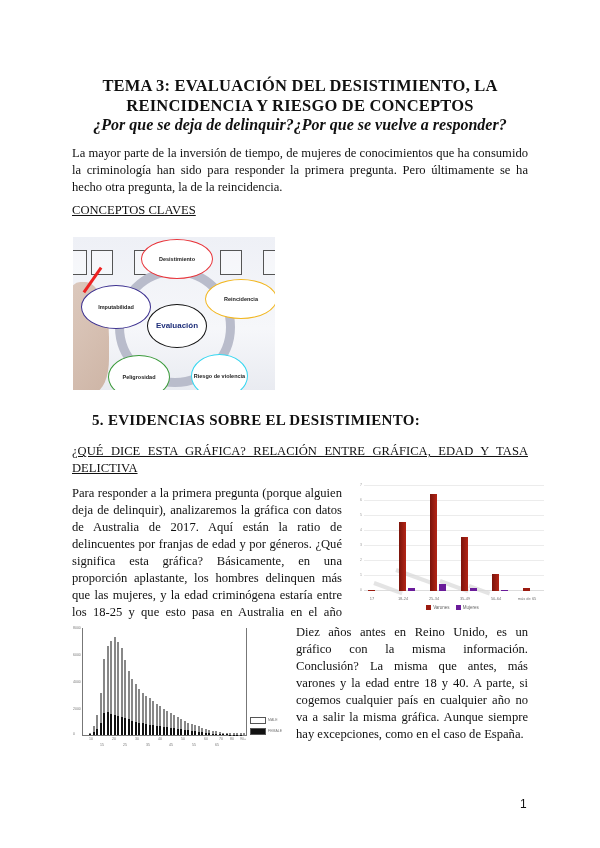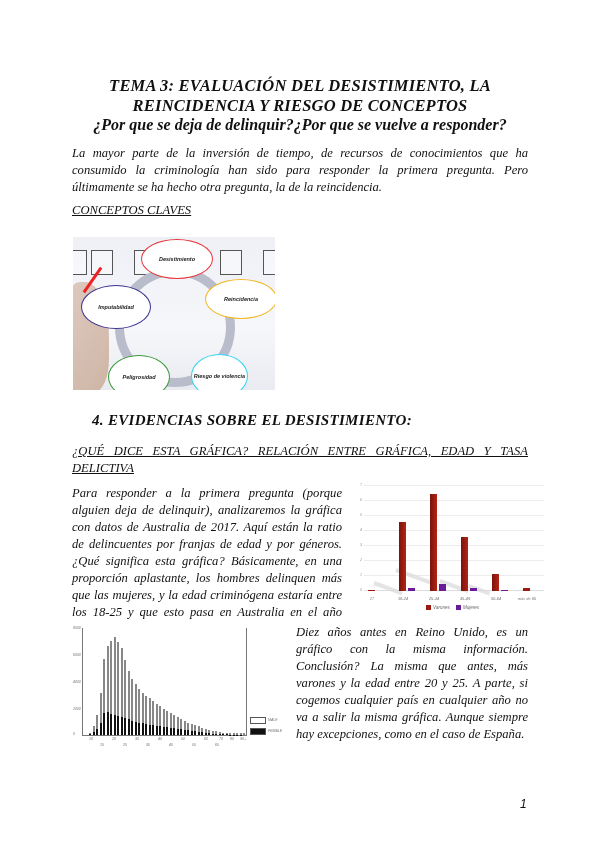--- a/index.html
+++ b/index.html
@@ -1,18 +1,18 @@
 <!DOCTYPE html>
 <html><head>
 <meta charset="utf-8">
 <style>
   html, body { margin: 0; padding: 0; background: #ffffff; }
   body { width: 600px; height: 848px; position: relative; overflow: hidden;
          font-family: "Liberation Serif", "DejaVu Serif", serif; color: #111; }
-  .abs { position: absolute; font-style: italic; }
+  .abs { position: absolute; }
   .title { left: 0; width: 600px; text-align: center; font-weight: bold; font-size: 16.5px; letter-spacing: 0.2px; }
   .subtitle { left: 0; width: 600px; text-align: center; font-style: italic; font-weight: bold; font-size: 16px; }
   .para { font-size: 12.6px; line-height: 17px; text-align: justify; }
   .ul { text-decoration: underline; font-size: 12.6px; }
   .h1 { font-weight: bold; font-size: 15px; letter-spacing: 0.3px; }
   .pagenum { font-family: "Liberation Sans", sans-serif; font-size: 12px; }
 
   
   .diagram { left: 73px; top: 237px; width: 202px; height: 153px; overflow: hidden;
              background: linear-gradient(180deg, #eef0f6 0%, #f6f7fa 60%, #e9ebf1 100%); }
@@ -45,21 +45,21 @@
   .legend-l { position: absolute; left: 178px; font-family: "Liberation Sans", sans-serif; font-size: 3.5px; color: #777; }
   .legend-l .box { display: inline-block; width: 14px; height: 5px; border: 1px solid #555; vertical-align: middle; margin-right: 2px; }
 </style>
 </head>
 <body>
 
 <div class="abs title" style="top:76px;">TEMA 3: EVALUACIÓN DEL DESISTIMIENTO, LA</div>
 <div class="abs title" style="top:96px;">REINCIDENCIA Y RIESGO DE CONCEPTOS</div>
 <div class="abs subtitle" style="top:116px;">¿Por que se deja de delinquir?¿Por que se vuelve a responder?</div>
 
-<div class="abs para" style="left:72px; top:145px; width:456px;">La mayor parte de la inversión de tiempo, de recursos de conocimientos que ha consumido la criminología han sido para responder la primera pregunta. Pero últimamente se ha hecho otra pregunta, la de la reincidencia.</div>
+<div class="abs para" style="left:72px; top:145px; width:456px;">La mayor parte de la inversión de tiempo, de mujeres de conocimientos que ha consumido la criminología han sido para responder la primera pregunta. Pero últimamente se ha hecho otra pregunta, la de la reincidencia.</div>
 
 <div class="abs ul" style="left:72px; top:203px;">CONCEPTOS CLAVES</div>
 
 <div class="abs diagram">
   <div class="sq" style="left:-8px;"></div>
   <div class="sq" style="left:18px;"></div>
   <div class="sq" style="left:61px;"></div>
   <div class="sq" style="left:104px;"></div>
   <div class="sq" style="left:147px;"></div>
   <div class="sq" style="left:190px;"></div>
@@ -74,23 +74,26 @@
     </div>
   <div class="node" style="left:118px; top:117px; width:55px; height:42px; border:1.5px solid #33d6f0;">
       <span>Riesgo de violencia</span>
     </div>
   <div class="node" style="left:35px; top:118px; width:60px; height:42px; border:1.5px solid #3a9a3a;">
       <span>Peligrosidad</span>
     </div>
   <div class="node" style="left:8px; top:48px; width:68px; height:42px; border:1.5px solid #3b2f8f;">
       <span>Imputabilidad</span>
     </div>
+  <div class="node center" style="left:74px; top:67px; width:58px; height:42px; border:1.5px solid #111;">
+      <span>Evaluación</span>
+    </div>
 </div>
 
-<div class="abs h1" style="left:92px; top:412px;">4.  EVIDENCIAS SOBRE EL DESISTIMIENTO:</div>
+<div class="abs h1" style="left:92px; top:412px;">5.  EVIDENCIAS SOBRE EL DESISTIMIENTO:</div>
 
 <div class="abs ul" style="left:72px; top:443px; width:456px; text-align:justify; text-align-last:left; line-height:17px;">¿QUÉ DICE ESTA GRÁFICA? RELACIÓN ENTRE GRÁFICA, EDAD Y TASA DELICTIVA</div>
 
 <div class="abs para" style="left:72px; top:485px; width:270px;">Para responder a la primera pregunta (porque alguien deja de delinquir), analizaremos la gráfica con datos de Australia de 2017. Aquí están la ratio de delincuentes por franjas de edad y por géneros. ¿Qué significa esta gráfica? Básicamente, en una proporción aplastante, los hombres delinquen más que las mujeres, y la edad criminógena estaría entre los 18-25 y que esto pasa en Australia en el año 2017.</div>
 
 <div class="abs chart-r">
   <div class="grid" style="top:4px;"></div>
   <div class="grid" style="top:19px;"></div>
   <div class="grid" style="top:34px;"></div>
   <div class="grid" style="top:49px;"></div>
@@ -247,15 +250,15 @@
   <span class="xl" style="left:51px; top:118px;">25</span>
   <span class="xl" style="left:74px; top:118px;">35</span>
   <span class="xl" style="left:97px; top:118px;">45</span>
   <span class="xl" style="left:120px; top:118px;">55</span>
   <span class="xl" style="left:143px; top:118px;">65</span>
 
   <div class="legend-l" style="top:92px;"><span class="box" style="background:#fff;"></span><span>MALE</span></div>
   <div class="legend-l" style="top:103px;"><span class="box" style="background:#111;"></span><span>FEMALE</span></div>
 </div>
 
-<div class="abs para" style="left:296px; top:624px; width:232px;">Diez años antes en Reino Unido, es un gráfico con la misma información. Conclusión?  La misma que antes, más varones y la edad entre 20 y 25. A parte, si cogemos cualquier país en cualquier año no va a salir la misma gráfica. Aunque siempre hay excepciones, como en el caso de España.</div>
+<div class="abs para" style="left:296px; top:624px; width:232px;">Diez años antes en Reino Unido, es un gráfico con la misma información. Conclusión?  La misma que antes, más varones y la edad entre 18 y 40. A parte, si cogemos cualquier país en cualquier año no va a salir la misma gráfica. Aunque siempre hay excepciones, como en el caso de España.</div>
 
 <div class="abs pagenum" style="left:520px; top:797px;">1</div>
 
 </body></html>

